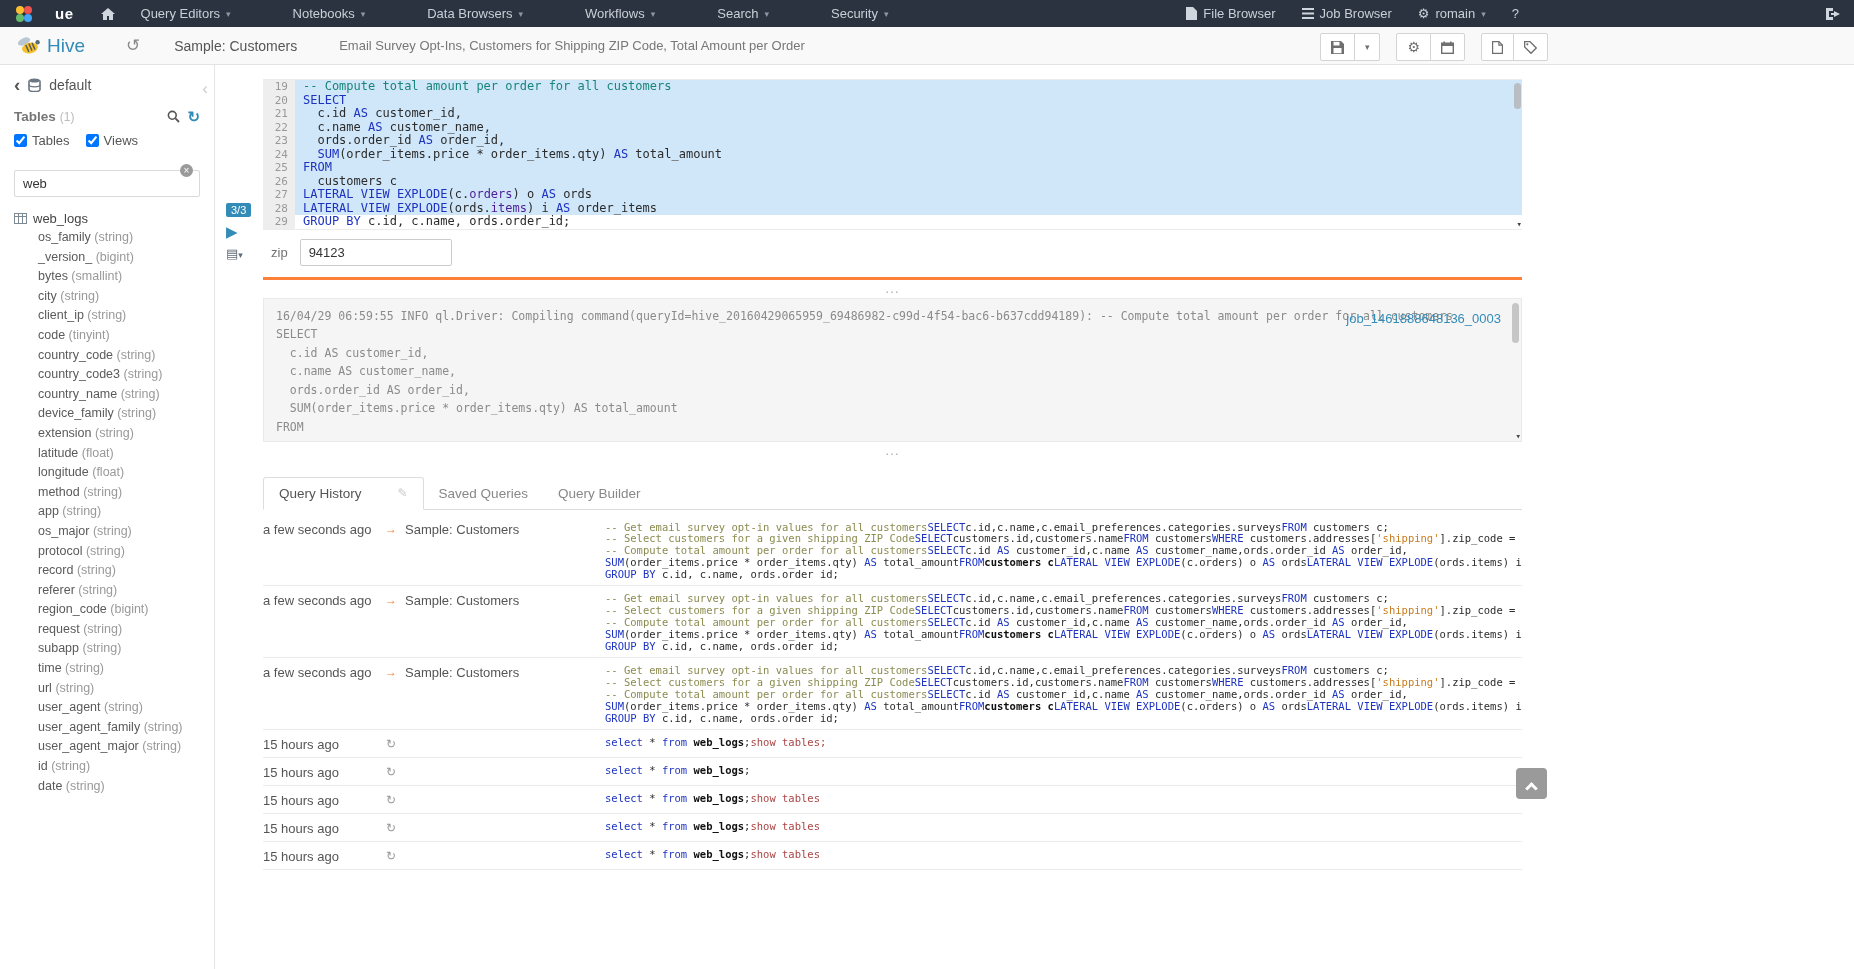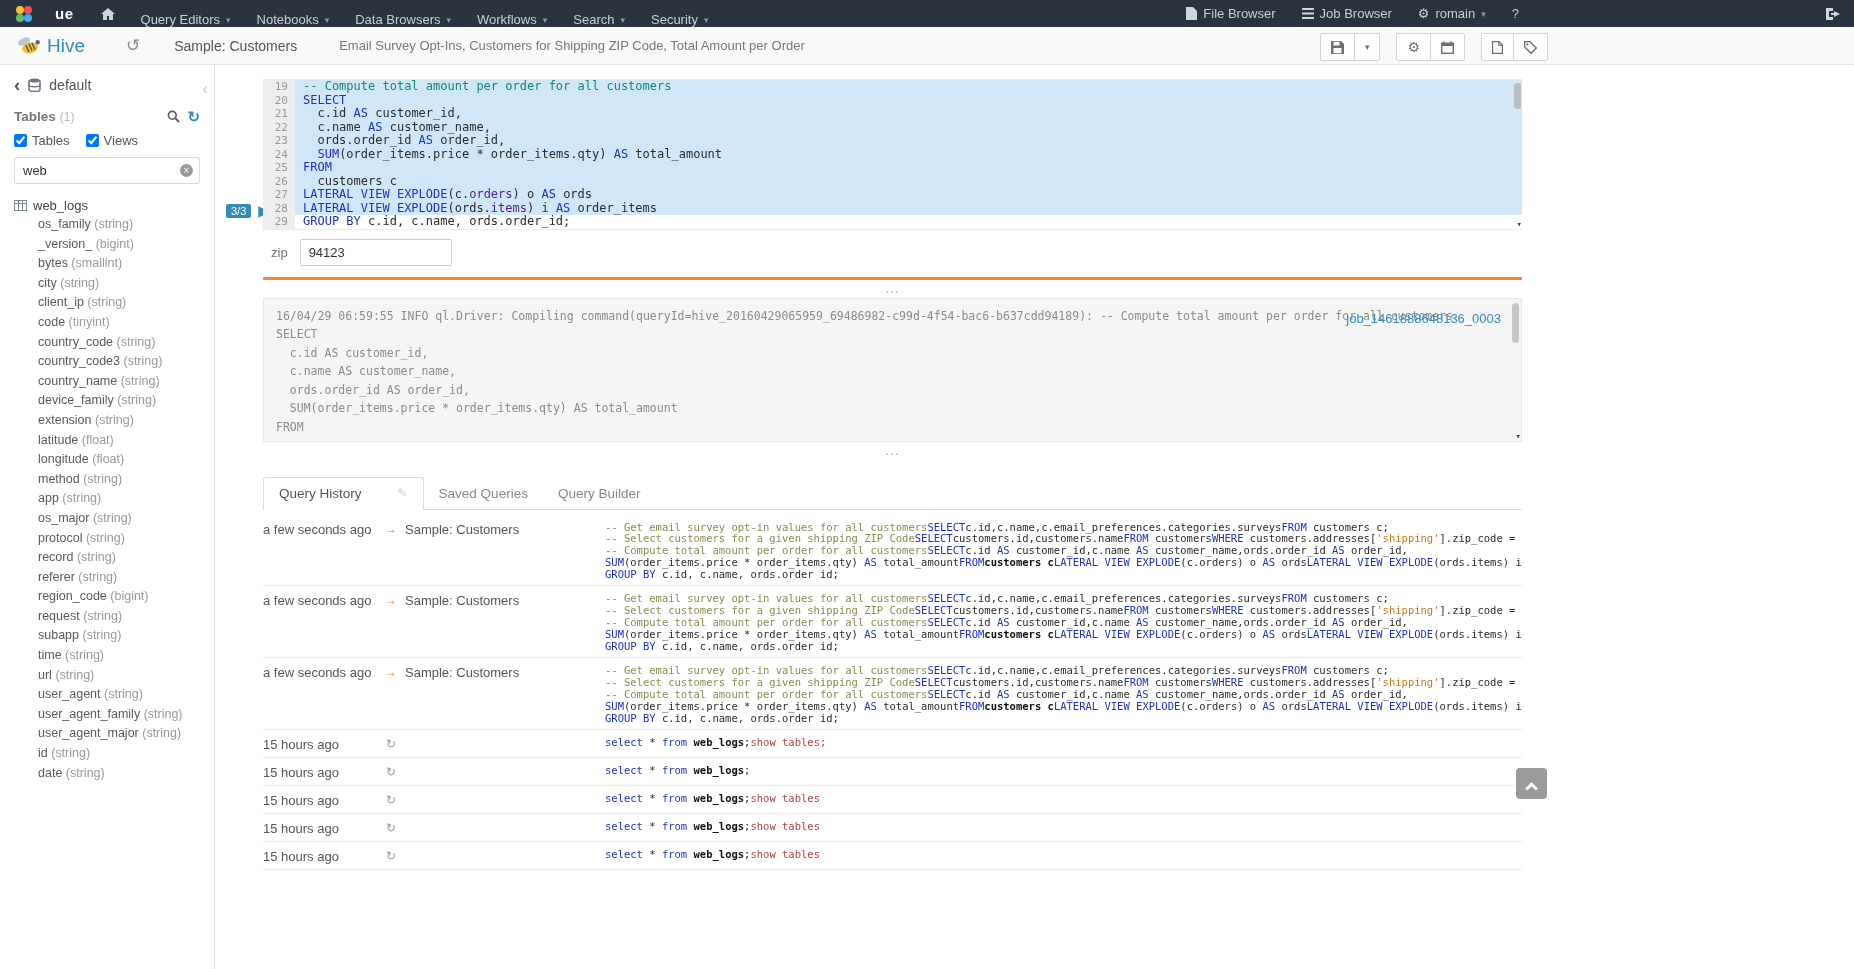--- a/index.html
+++ b/index.html
@@ -12,21 +12,21 @@
   .topnav { height:27px; background:#2a333f; display:flex; align-items:stretch; color:#c9cfd7; position:relative; }
   .nav-item { display:flex; align-items:center; gap:6px; padding:0 13px; color:#c9cfd7; font-size:13px; white-space:nowrap; }
   .brand { padding:0 14px 0 16px; display:flex; align-items:center; gap:23px; }
   .brand-text { color:#fff; font-weight:bold; font-size:15px; letter-spacing:.5px; }
   .hue-flower { position:relative; width:16px; height:16px; display:inline-block; }
   .hue-flower i { position:absolute; width:8px; height:8px; border-radius:50%; }
   .hue-flower .p1 { left:0; top:0; background:#fbc02d; }
   .hue-flower .p2 { left:8px; top:0; background:#ef5350; }
   .hue-flower .p3 { left:8px; top:8px; background:#42a5f5; }
   .hue-flower .p4 { left:0; top:8px; background:#66bb6a; }
-  .nav-menus { display:flex; align-items:flex-end; }
+  .nav-menus { display:flex; align-items:center;gap:36px; }
   .caret { font-size:9px; color:#8d97a3; }
   .nav-right { margin-left:auto; margin-right:322px; display:flex; align-items:stretch; }
   .gear-glyph { font-size:13px; color:#c9cfd7; }
   .nav-signout { position:absolute; right:0; top:0; height:27px; display:flex; align-items:center; padding:0 14px; }
 
   
   .subbar { height:38px; background:#f9f9f9; border-bottom:1px solid #e3e3e3; display:flex; align-items:center; padding-left:16px; position:relative; }
   .hive-brand { display:flex; align-items:center; gap:7px; width:110px; }
   .hive-name { color:#338bb8; font-size:19px; }
   .history-toggle { color:#8a8a8a; font-size:17px; margin-right:34px; line-height:1; }
@@ -48,30 +48,30 @@
   .back-chevron { color:#555; font-size:19px; font-weight:bold; line-height:12px; }
   .collapse-chevron { position:absolute; right:6px; top:14px; color:#ccc; font-size:17px; }
   .tables-head { margin-top:16px; display:flex; align-items:center; gap:4px; }
   .tables-label { color:#767676; font-size:13.5px; font-weight:bold; }
   .tables-count { color:#bbb; font-size:12px; }
   .tables-icons { margin-left:auto; display:flex; align-items:center; gap:7px; }
   .refresh-glyph { color:#338bb8; font-size:15px; font-weight:bold; line-height:1; }
   .chk-row { margin-top:9px; display:flex; gap:16px; color:#555; font-size:13px; align-items:center; }
   .chk-row label { display:flex; gap:5px; align-items:center; }
   .search-wrap { margin-top:9px; position:relative; }
-  .search-input { width:100%; height:27px; border:1px solid #d9d9d9; border-radius:2px; padding:0 26px 0 8px; font-size:13px; color:#333; font-family:inherit; outline:none; }
+  .search-input { width:100%; height:27px; border:1px solid #d9d9d9; border-radius:2px; padding:0 26px 0 8px; font-size:13px; color:#333; font-family:inherit; outline:none;margin-top:13px; }
   .clear-btn { position:absolute; right:7px; top:7px; width:13px; height:13px; background:#9a9a9a; border-radius:50%; color:#fff; font-size:10px; line-height:13px; text-align:center; cursor:pointer; }
   .table-row { margin-top:14px; display:flex; align-items:center; gap:6px; font-size:13px; color:#444; }
   .col-item { padding-left:24px; font-size:12.5px; height:19.6px; line-height:19.6px; white-space:nowrap; overflow:hidden; cursor:pointer; }
   .col-name { color:#5a5a5a; }
   .col-type { color:#999; }
 
   
   .editor-wrap { position:relative; }
-  .left-rail { position:absolute; left:-37px; top:124px; width:30px; display:flex; align-items:flex-end; gap:7px; }
+  .left-rail { position:absolute; left:-37px; top:124px; width:30px; display:flex; flex-direction:column; align-items:flex-start; gap:7px; }
   .stmt-badge { background:#338bb8; color:#fff; font-size:11px; padding:1px 5px; border-radius:2px; }
   .play-btn { color:#338bb8; font-size:15px; line-height:1; cursor:pointer; background:none; border:none; }
   .rail-book { color:#5f6b76; font-size:13px; cursor:pointer; }
   .rail-book .caret { color:#5f6b76; }
   .editor { position:relative; font-family:"DejaVu Sans Mono",monospace; font-size:12px; border-top:1px solid #ececec; border-bottom:1px solid #ececec; }
   .code-line { display:flex; height:13.5px; line-height:13.5px; }
   .code-line.hl { background:#d0e7f9; }
   .ln { width:32px; background:#eeeeee; color:#999; text-align:right; padding-right:7px; font-size:11px; flex:none; }
   .lt { padding-left:8px; white-space:pre; }
   .ed-scroll { position:absolute; right:1px; top:1px; width:8px; height:96%; }

